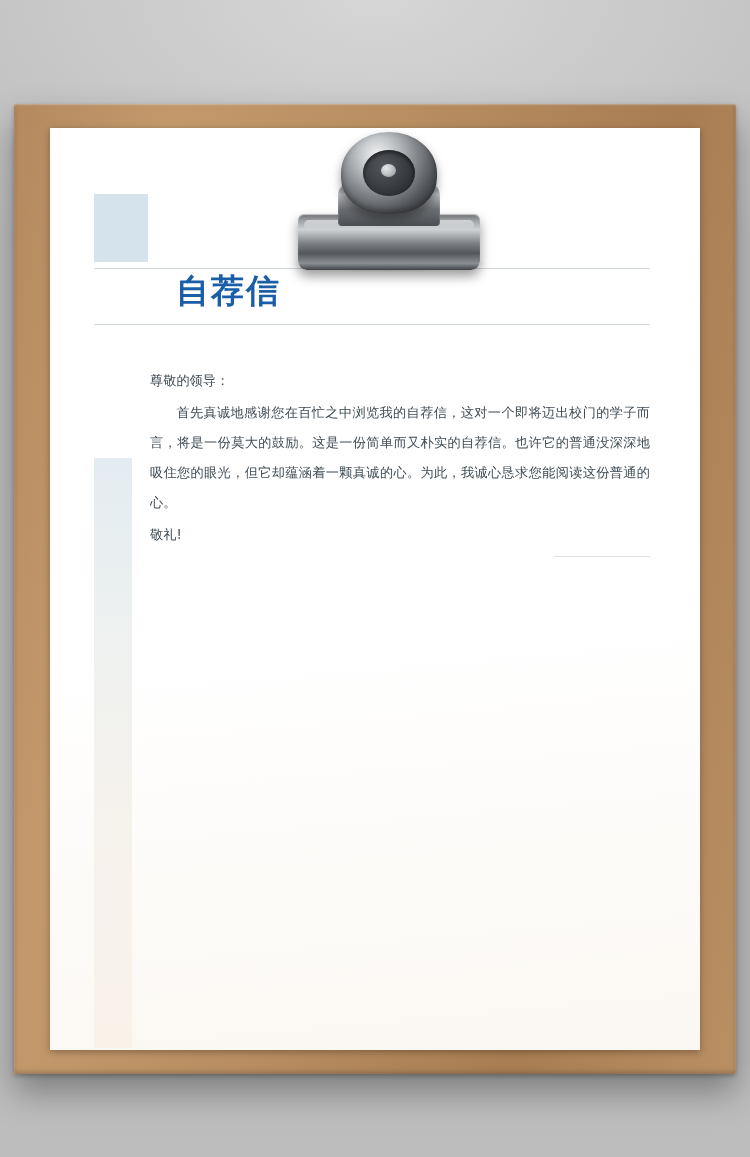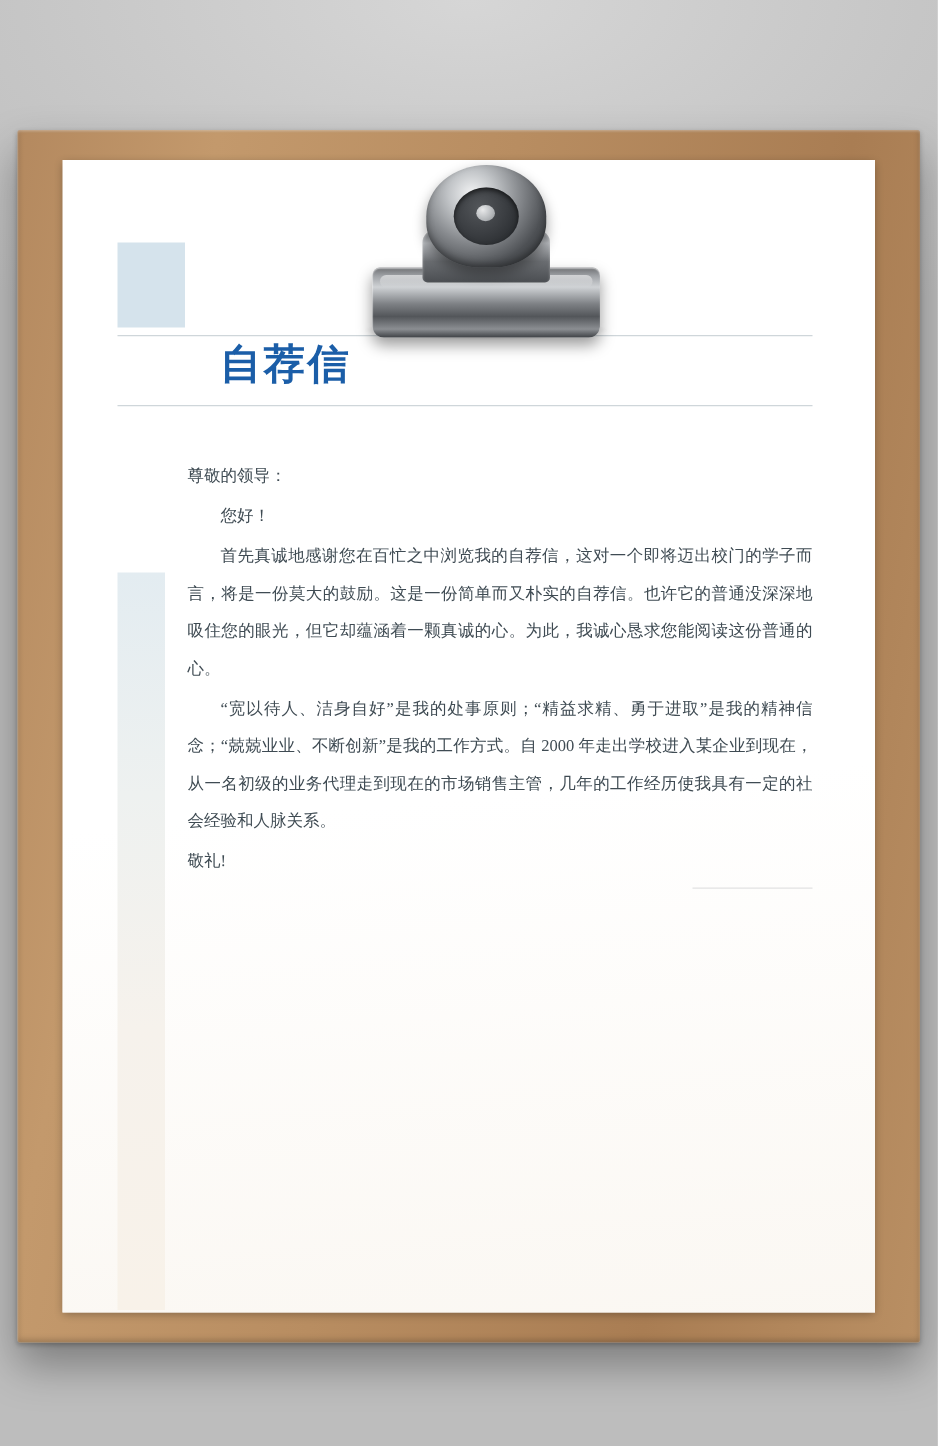--- a/index.html
+++ b/index.html
@@ -109,21 +109,20 @@
   
   .letter {
     position: absolute;
     left: 100px;
     top: 238px;
     width: 500px;
     font-size: 13.2px;
     line-height: 30px;
     color: #3f4b53;
     text-align: justify;
-    font-family: Liberation Serif, serif;
   }
   .letter p {
     margin: 0 0 2px 0;
   }
   .indent2 { text-indent: 2em; }
   .salutation { margin-bottom: 16px; }
   .closing-1 { text-indent: 2em; margin-top: 2px; }
   .closing-2 { text-indent: 0; }
   .signature {
     text-align: right;
@@ -228,23 +227,21 @@
 
     <div class="swatch"></div>
     <div class="side-band"></div>
 
     <div class="rule-top"></div>
     <div class="doc-title">自荐信</div>
     <div class="rule-bottom"></div>
 
     <div class="letter">
       <p class="salutation">尊敬的领导：</p>
-      <p class="indent2">您好！</p>
       <p class="indent2">首先真诚地感谢您在百忙之中浏览我的自荐信，这对一个即将迈出校门的学子而言，将是一份莫大的鼓励。这是一份简单而又朴实的自荐信。也许它的普通没深深地吸住您的眼光，但它却蕴涵着一颗真诚的心。为此，我诚心恳求您能阅读这份普通的心。</p>
-      <p class="indent2">“宽以待人、洁身自好”是我的处事原则；“精益求精、勇于进取”是我的精神信念；“兢兢业业、不断创新”是我的工作方式。自 2000 年走出学校进入某企业到现在，从一名初级的业务代理走到现在的市场销售主管，几年的工作经历使我具有一定的社会经验和人脉关系。</p>
       <p class="closing-2">敬礼!</p>
       <div class="sig-line"></div>
     </div>
   </div>
 
   <div class="clip-wrap">
     <div class="clip-shadow"></div>
     <div class="clip-plate"></div>
     <div class="clip-neck"></div>
     <div class="clip-round"></div>

